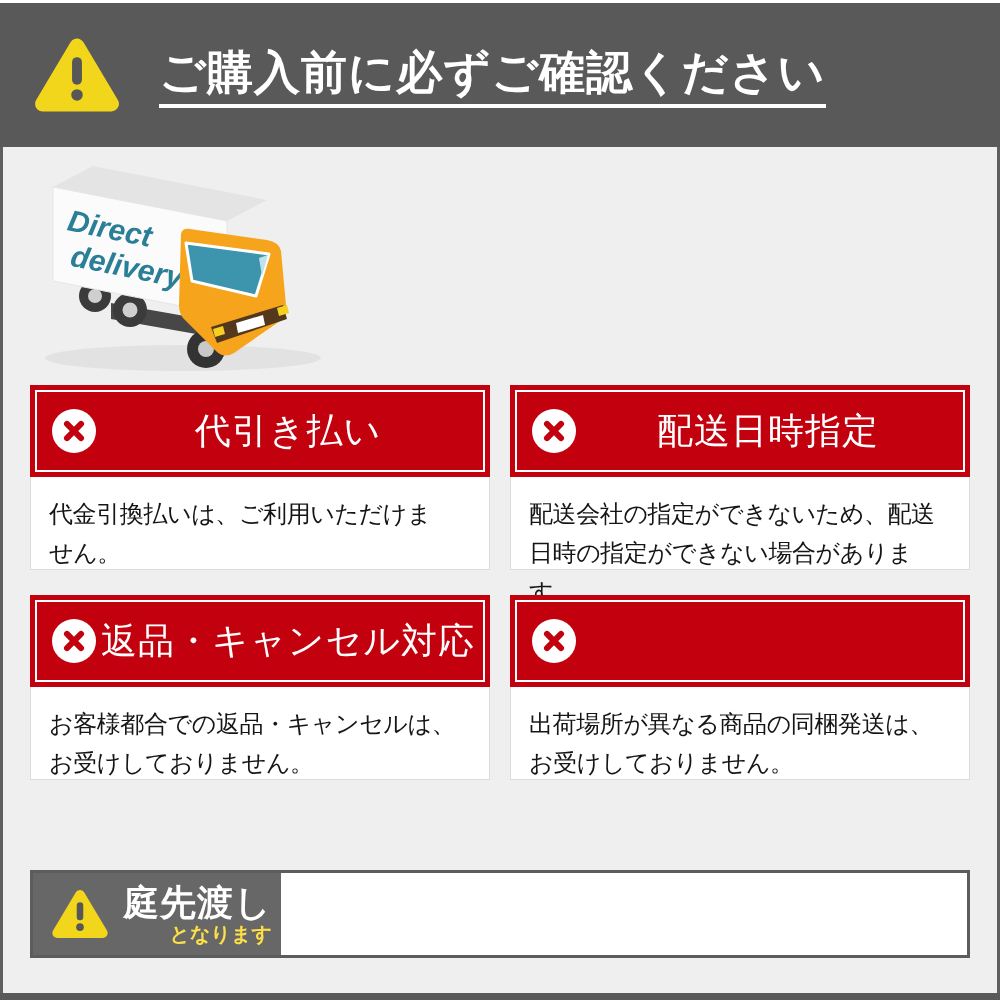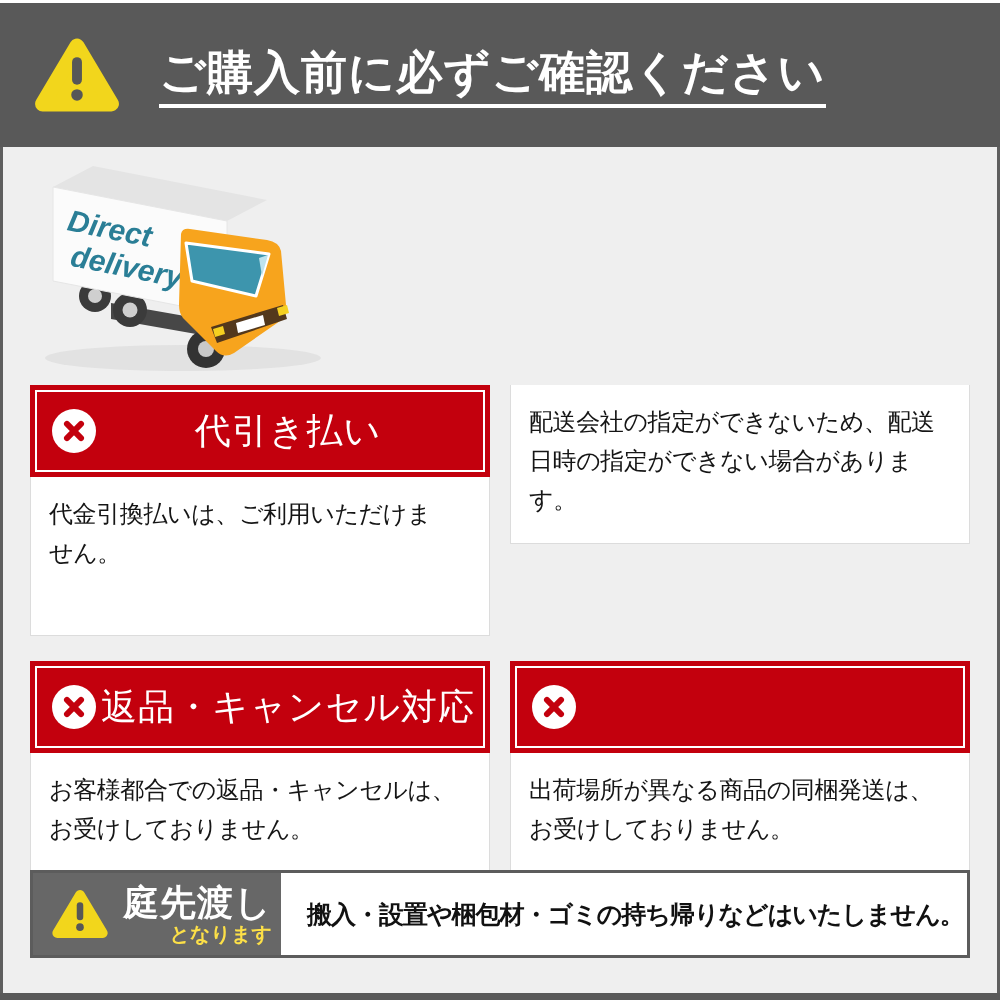--- a/index.html
+++ b/index.html
@@ -49,21 +49,21 @@
   .xcircle{
     width:44px;height:44px;border-radius:50%;background:#ffffff;flex:none;
     display:flex;align-items:center;justify-content:center;position:relative;z-index:1;
   }
   .xcircle svg{width:26px;height:26px;display:block;}
   .card-title{
     flex:1;text-align:center;color:#ffffff;font-weight:normal;
     font-size:36px;letter-spacing:1px;position:relative;z-index:1;padding-right:10px;
   }
   .card-body{
-    height:159px;background:#ffffff;border:1px solid #dcdcdc;border-top:none;
+    height:93px;background:#ffffff;border:1px solid #dcdcdc;border-top:none;
     box-sizing:border-box;padding:17px 16px 0 18px;
     font-size:24px;line-height:39px;letter-spacing:-0.4px;color:#151515;
     white-space:pre-line;
   }
   
   .banner{
     position:absolute;left:27px;top:723px;width:940px;height:88px;
     background:#ffffff;border:3px solid #5c5c5c;box-sizing:border-box;display:flex;
   }
   .banner-left{
@@ -136,20 +136,28 @@
               <path d="M5.5 5.5 L18.5 18.5 M18.5 5.5 L5.5 18.5" stroke="#c3000d" stroke-width="5.5" stroke-linecap="round"></path>
             </svg>
         </span>
         <div class="card-title">代引き払い</div>
       </div>
       <div class="card-body">代金引換払いは、ご利用いただけま
 せん。</div>
     </div>
 
     <div>
+      <div class="card-header">
+        <span class="xcircle">
+          <svg viewBox="0 0 24 24">
+              <path d="M5.5 5.5 L18.5 18.5 M18.5 5.5 L5.5 18.5" stroke="#c3000d" stroke-width="5.5" stroke-linecap="round"></path>
+            </svg>
+        </span>
+        <div class="card-title">配送日時指定</div>
+      </div>
       <div class="card-body">配送会社の指定ができないため、配送
 日時の指定ができない場合があります。</div>
     </div>
 
     <div>
       <div class="card-header">
         <span class="xcircle">
           <svg viewBox="0 0 24 24">
               <path d="M5.5 5.5 L18.5 18.5 M18.5 5.5 L5.5 18.5" stroke="#c3000d" stroke-width="5.5" stroke-linecap="round"></path>
             </svg>
@@ -182,18 +190,17 @@
           <path d="M32 7 L57 49 L7 49 Z" fill="#f2d61c" stroke="#f2d61c" stroke-width="11" stroke-linejoin="round"></path>
           <rect x="28.4" y="15" width="7.2" height="20" rx="3.6" fill="#575757"></rect>
           <circle cx="32" cy="42.5" r="4.2" fill="#575757"></circle>
         </svg>
       </span>
       <div class="banner-labels">
         <div class="banner-main">庭先渡し</div>
         <div class="banner-sub">となります</div>
       </div>
     </div>
-    <div class="banner-right">搬入・設置や梱包材・ゴミの持ち帰りなどはいたしません。</div>
   </div>
 
 </div>
 
 <div class="footerbar"></div>
 
 </body></html>

